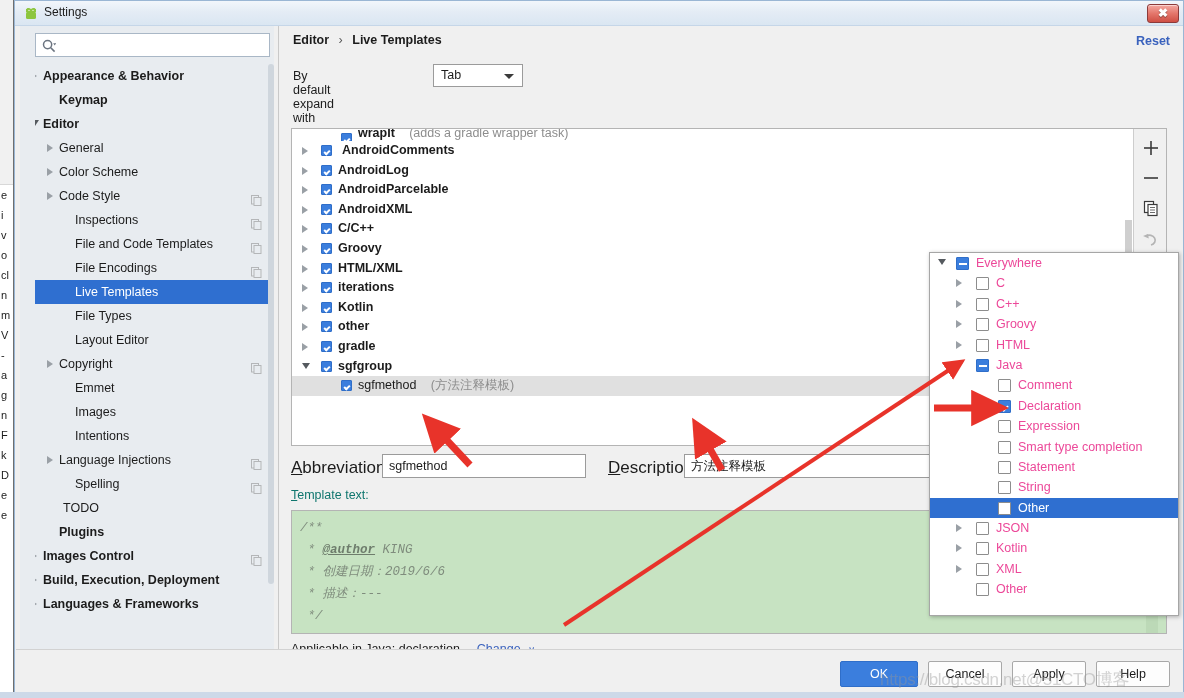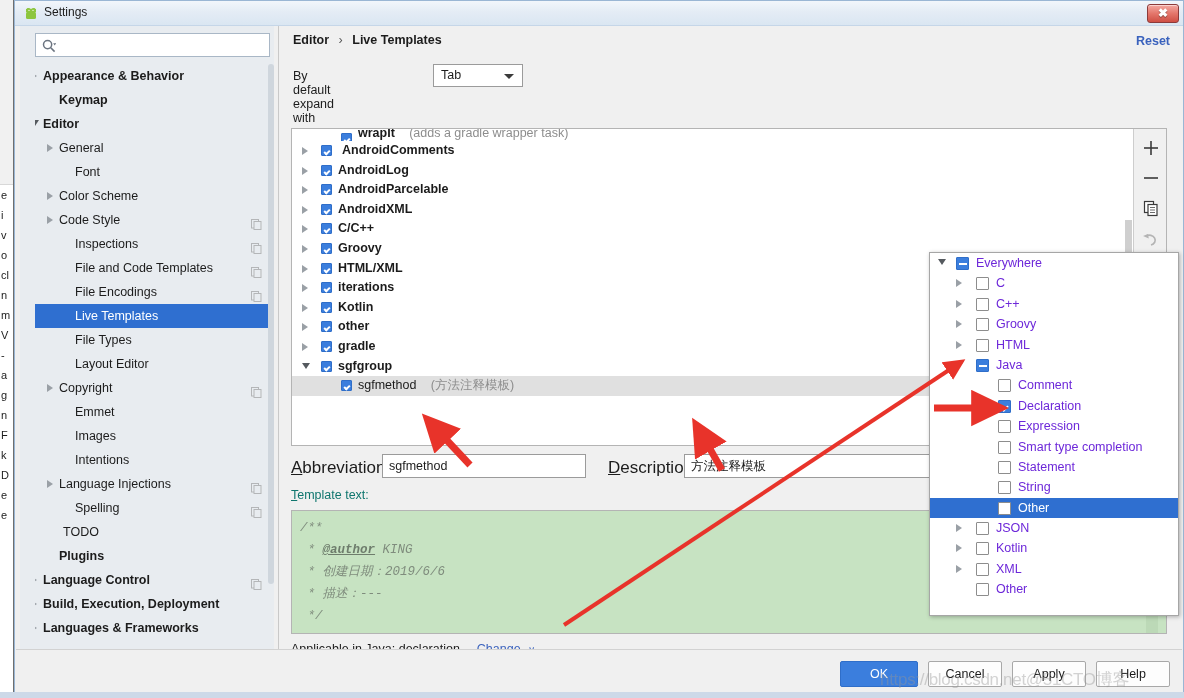--- a/index.html
+++ b/index.html
@@ -208,21 +208,21 @@
 
   
   .popup {
     position:absolute; left:929px; top:252px; width:250px; height:364px;
     background:#fff; border:1px solid #a6a6a6;
     box-shadow: 1px 1px 4px rgba(0,0,0,.28);
     overflow:hidden;
   }
   .prow {
     position:relative; height:20.4px; line-height:20.4px;
-    font-size:12.5px; color:#6d28d9; white-space:nowrap;
+    font-size:12.5px; color:#ec4899; white-space:nowrap;
   }
   .prow.sel { background:#2f6fd0; color:#fff; }
   .prow .tri  { position:absolute; top:6px; width:8px; height:8px; }
   .prow .cb   { position:absolute; top:4px; width:13px; height:13px; }
   .prow .lbl  { position:absolute; top:0; }
 
   
   .chk { border:1px solid #8d8d8d; background:#fff; border-radius:1px; position:relative; }
   .chk.on { background:#3b7edd; border-color:#2f6ec9; }
   .chk.on:after{
@@ -349,23 +349,20 @@
             </div>
             <div class="trow bold">
               <span class="tri tri-d" style="left:-4px"></span>
               <span class="lbl" style="left:8px">Editor</span>
             </div>
             <div class="trow">
               <span class="tri tri-r" style="left:12px"></span>
               <span class="lbl" style="left:24px">General</span>
             </div>
             <div class="trow">
-              <span class="lbl" style="left:40px">Font</span>
-            </div>
-            <div class="trow">
               <span class="tri tri-r" style="left:12px"></span>
               <span class="lbl" style="left:24px">Color Scheme</span>
             </div>
             <div class="trow">
               <span class="tri tri-r" style="left:12px"></span>
               <span class="lbl" style="left:24px">Code Style</span>
               <span class="copyicon"><svg width="11" height="11" viewBox="0 0 11 11">
                   <rect x="0.5" y="0.5" width="7" height="8.5" fill="none" stroke="#8b8b8b"></rect>
                   <rect x="3" y="2.5" width="7" height="8" fill="#e8ecf0" stroke="#8b8b8b"></rect>
                 </svg></span>
@@ -433,21 +430,21 @@
                 </svg></span>
             </div>
             <div class="trow">
               <span class="lbl" style="left:28px">TODO</span>
             </div>
             <div class="trow bold">
               <span class="lbl" style="left:24px">Plugins</span>
             </div>
             <div class="trow bold">
               <span class="tri tri-r" style="left:-4px"></span>
-              <span class="lbl" style="left:8px">Language Control</span>
+              <span class="lbl" style="left:8px">Images Control</span>
               <span class="copyicon"><svg width="11" height="11" viewBox="0 0 11 11">
                   <rect x="0.5" y="0.5" width="7" height="8.5" fill="none" stroke="#8b8b8b"></rect>
                   <rect x="3" y="2.5" width="7" height="8" fill="#e8ecf0" stroke="#8b8b8b"></rect>
                 </svg></span>
             </div>
             <div class="trow bold">
               <span class="tri tri-r" style="left:-4px"></span>
               <span class="lbl" style="left:8px">Build, Execution, Deployment</span>
             </div>
             <div class="trow bold">

